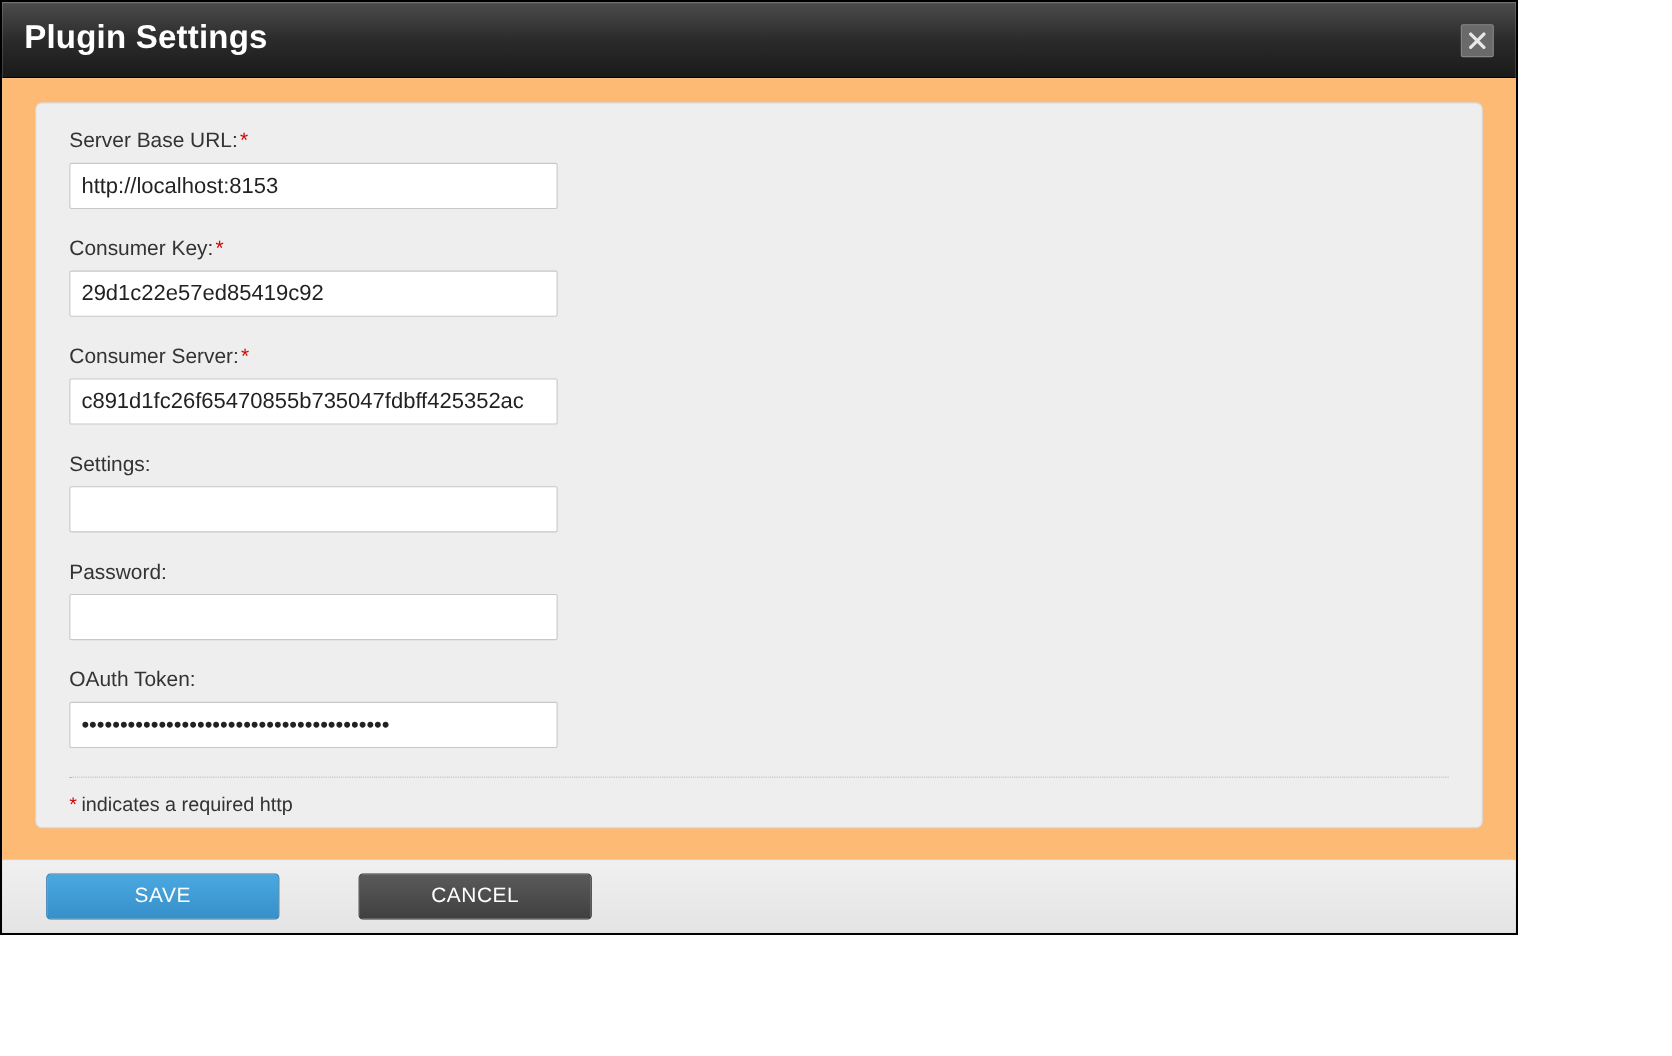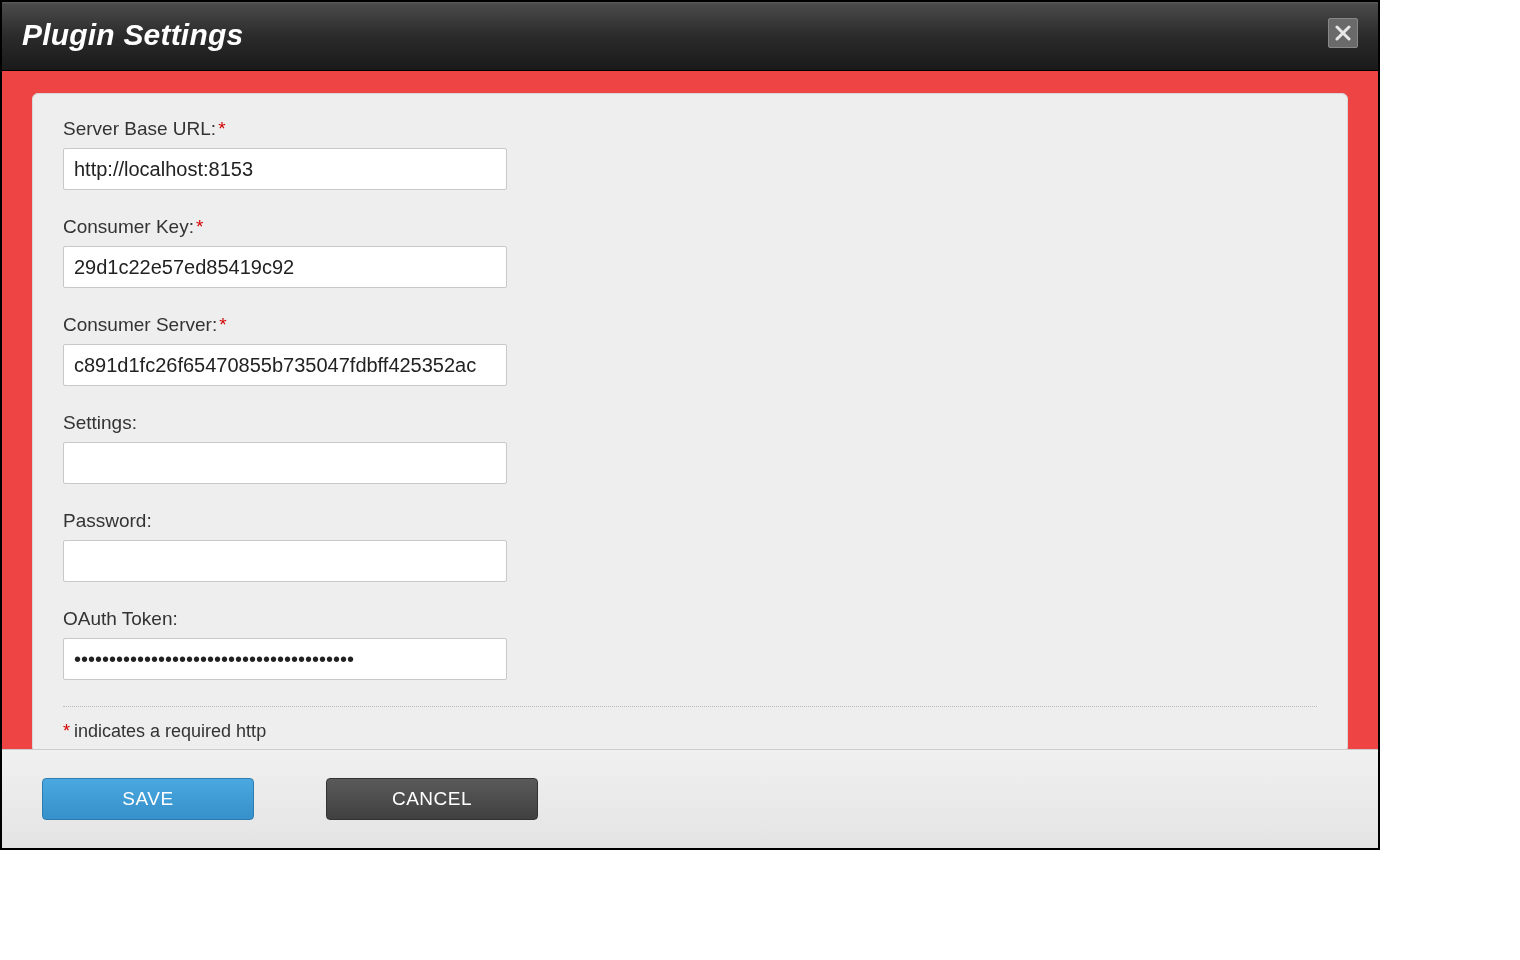--- a/index.html
+++ b/index.html
@@ -20,24 +20,23 @@
       border: 2px solid #000;
       display: flex;
       flex-direction: column;
       background: #fff;
     }
     .dialog-header {
       background: linear-gradient(to bottom, #5e5e5e 0%, #4a4a4a 3%, #2b2b2b 50%, #1a1a1a 100%);
       color: #fff;
       padding: 16px 20px 18px 20px;
       display: flex;
-      align-items: flex-start;
+      align-items: flex-end;
       justify-content: space-between;
       border-bottom: 1px solid #000;
-      font-style: italic;
     }
     .dialog-title {
       font-size: 30px;
       font-weight: 600;
       letter-spacing: 0.2px;
     }
     .close-btn {
       width: 30px;
       height: 30px;
       background: #6a6a6a;
@@ -49,21 +48,21 @@
       cursor: pointer;
     }
     .close-btn svg {
       width: 16px;
       height: 16px;
     }
     .dialog-body {
       flex: 1;
       padding: 22px 30px 0 30px;
       overflow-y: auto;
-      background: #ef4444;
+      background: #fdba74;
     }
     .form-panel {
       background: #eeeeee;
       border: 1px solid #d8d8d8;
       border-radius: 6px;
       padding: 24px 30px 10px 30px;
     }
     .form-row {
       margin-bottom: 26px;
     }
@@ -97,21 +96,21 @@
       font-size: 18px;
       color: #333;
     }
     .required-note .req {
       color: #d40000;
       margin-right: 4px;
     }
     .dialog-footer {
       background: linear-gradient(to bottom, #f0f0f0 0%, #e4e4e4 100%);
       border-top: 1px solid #ccc;
-      padding: 28px 40px;
+      padding: 12px 40px;
       display: flex;
       gap: 28px;
     }
     .btn {
       min-width: 212px;
       height: 42px;
       border: none;
       border-radius: 4px;
       font-size: 19px;
       font-weight: 500;

